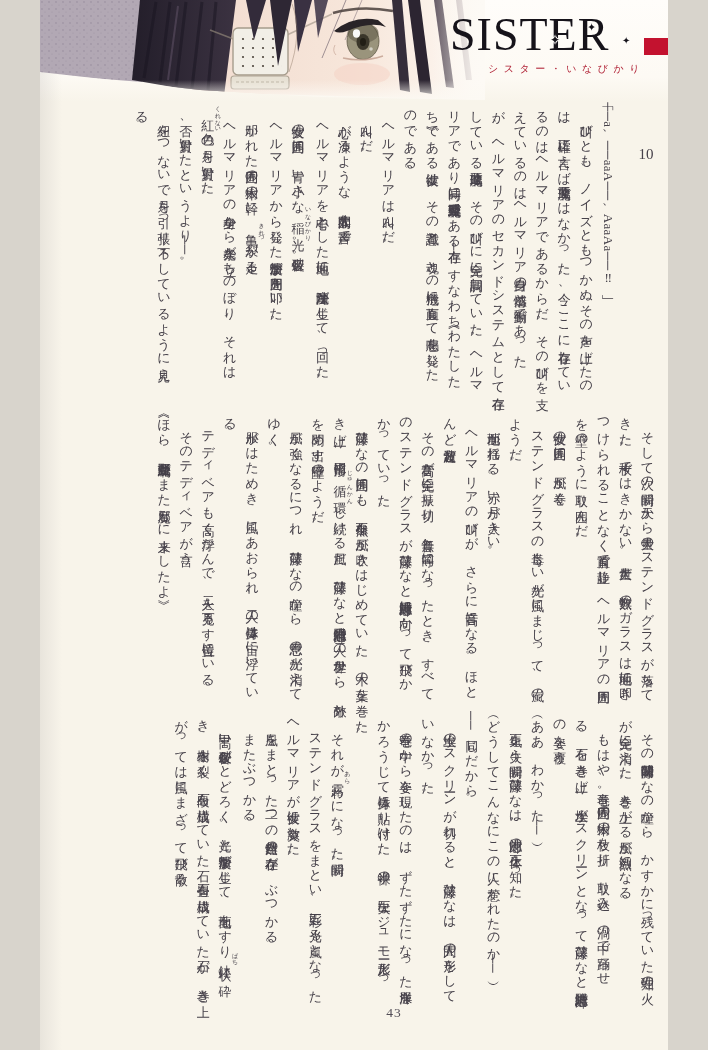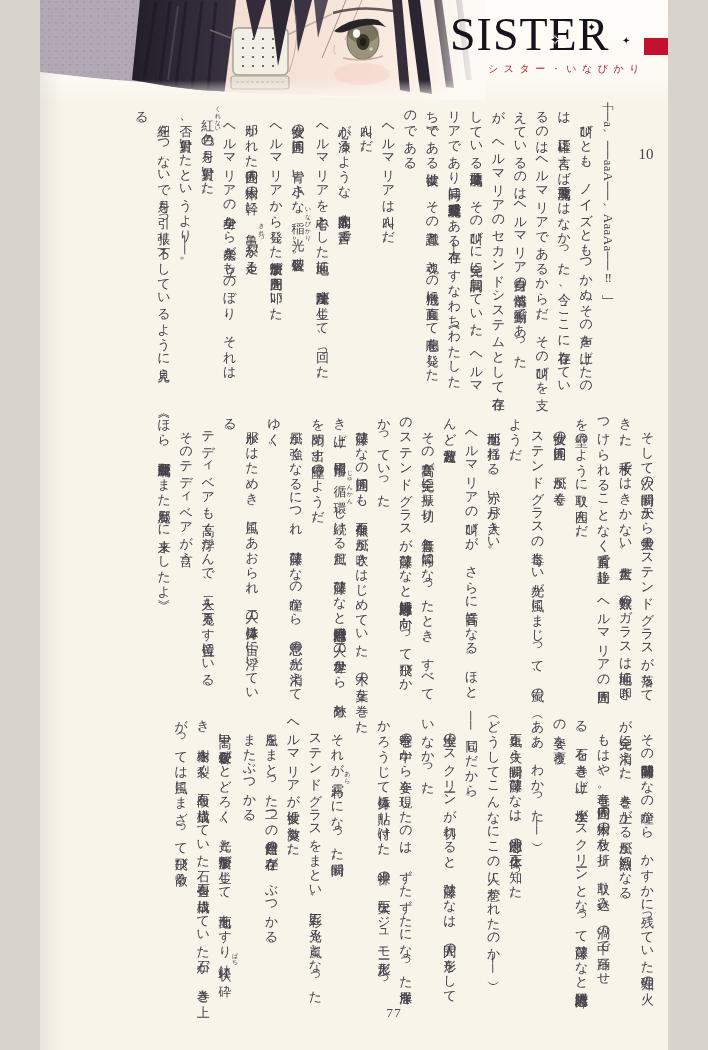--- a/index.html
+++ b/index.html
@@ -181,14 +181,14 @@
       <p>──同じだから。</p>
       <p>　土埃のスクリーンが切れると、藤澤ひなは、人間の形をしていなかった。</p>
       <p>　竜巻の中から姿を現したのは、ずたずたになった洋服をかろうじて身体に貼り付けた、半裸の、巨大なジュモー人形だった。</p>
       <p>　それが<ruby>露<rt>あら</rt></ruby>わになった瞬間。</p>
       <p>　ステンドグラスをまとい、五彩に光る嵐となったヘルマリアが彼女に激突した。</p>
       <p>　風をまとった二つの超自然の存在が、ぶつかる。</p>
       <p>　またぶつかる。</p>
       <p>　甲高い破裂音がとどろく。光と衝撃波が生じて、地面をすり<ruby>鉢<rt>ばち</rt></ruby>状に砕き、樹木を裂く。石段を構成していた石、石畳を構成していた石が、巻き上がっては風にまざって飛び散る。</p>
     </div>
 
-  <div class="page-number">77</div>
+  <div class="page-number">43</div>
 </div>
 
 </body></html>

